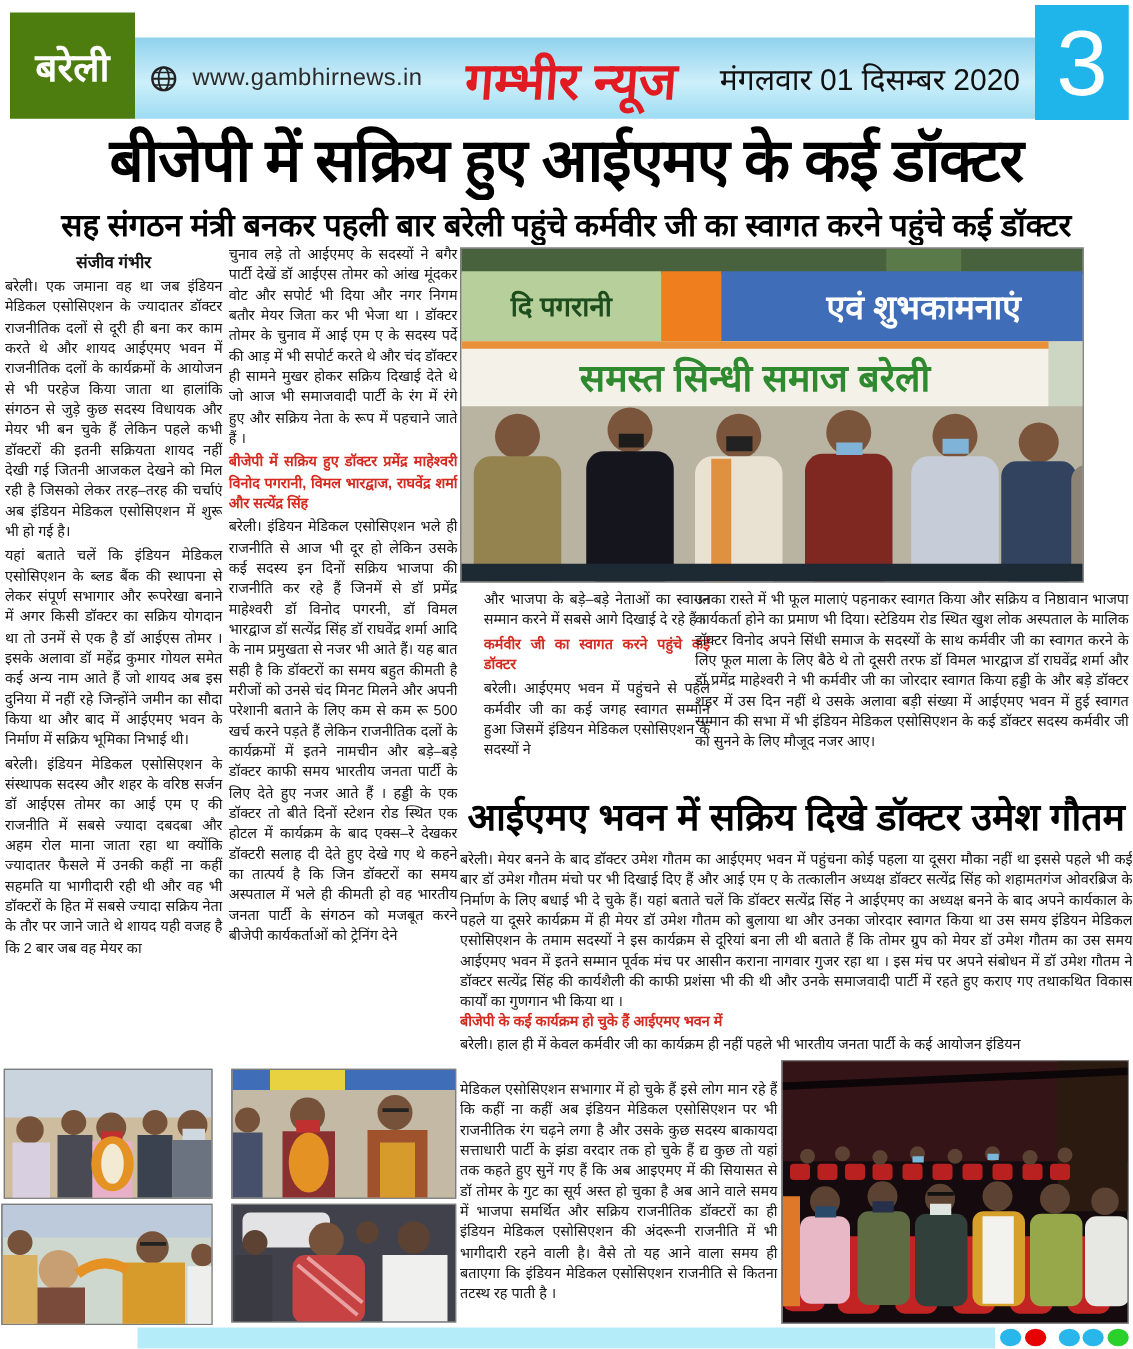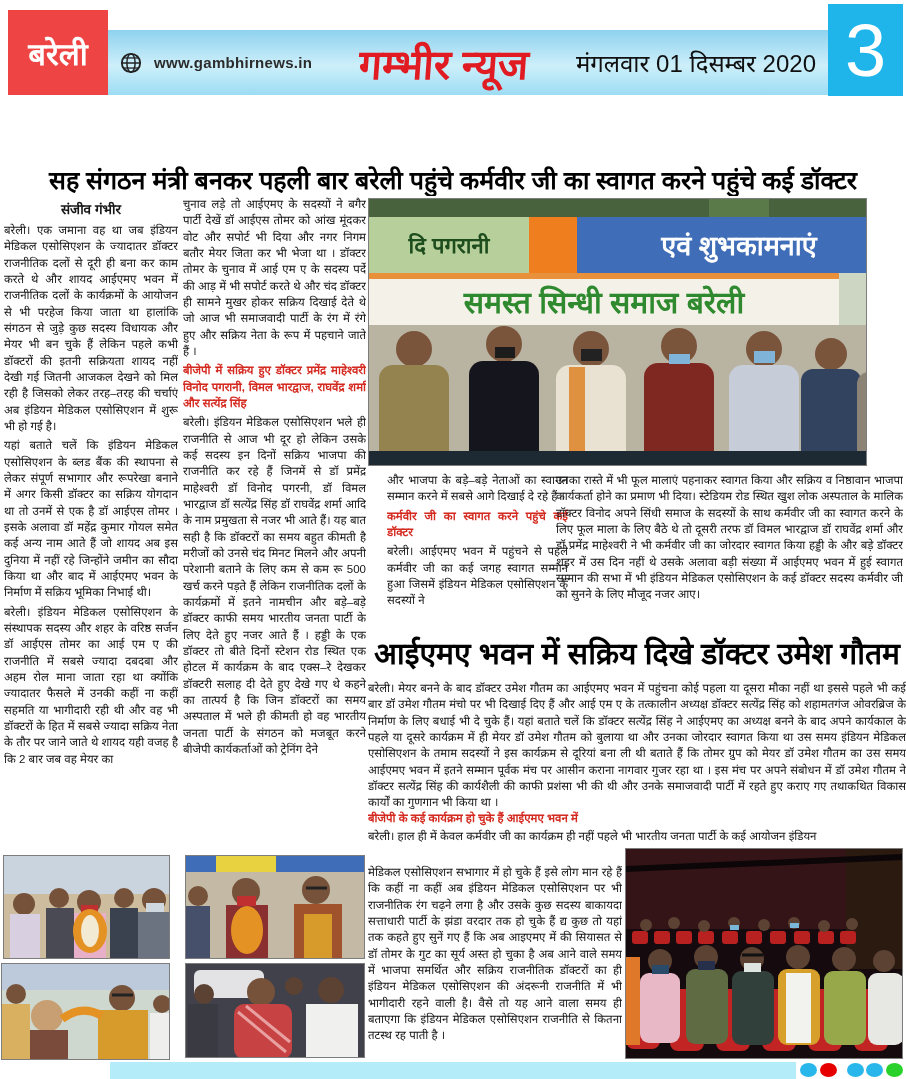--- a/index.html
+++ b/index.html
@@ -1,27 +1,27 @@
 <!DOCTYPE html>
 <html><head>
 <meta charset="utf-8">
 <style>
   html,body{margin:0;padding:0;background:#fff;}
   .page{position:relative;width:906px;height:1079px;background:#fff;overflow:hidden;
         font-family:"Liberation Sans","DejaVu Sans",sans-serif;color:#151515;}
   .abs{position:absolute;}
   
-  .city-box{left:8px;top:10px;width:100px;height:85px;background:#ef4444;color:#fff;
+  .city-box{left:8px;top:10px;width:100px;height:85px;background:#4d7c0f;color:#fff;
             display:flex;align-items:center;justify-content:center;
             font-size:31px;font-weight:bold;}
   .band{left:108px;top:30px;width:720px;height:65px;
         background:linear-gradient(180deg,#8fd2ee 0%,#cdeffa 55%,#9cdcf3 100%);
         display:flex;align-items:center;padding:0 12px;box-sizing:border-box;gap:12px;}
   .globe{width:22px;height:22px;flex:0 0 auto;}
-  .url{font-size:15px;color:#2b2b2b;letter-spacing:.3px;font-weight:bold;}
+  .url{font-size:19px;color:#2b2b2b;letter-spacing:.3px;}
   .paper-name{font-size:41px;font-weight:bold;color:#e11b22;flex:1;text-align:center;
               white-space:nowrap;transform:skewX(-4deg);}
   .date{font-size:24px;color:#101010;white-space:nowrap;}
   .page-num{left:828px;top:4px;width:75px;height:92px;background:#1fb5ea;color:#fff;
             display:flex;align-items:center;justify-content:center;font-size:74px;font-weight:400;}
   
   .headline1{left:2px;top:94px;width:902px;height:66px;font-size:48px;font-weight:900;
              text-align:center;white-space:nowrap;overflow:hidden;letter-spacing:-1px;color:#000;}
   .subhead1{left:2px;top:162px;width:902px;height:34px;font-size:25px;font-weight:bold;
             text-align:center;white-space:nowrap;overflow:hidden;color:#000;}
@@ -72,20 +72,21 @@
     </svg>
     <span class="url">www.gambhirnews.in</span>
     <span class="paper-name">गम्भीर न्यूज</span>
     <span class="date">मंगलवार 01 दिसम्बर 2020</span>
   </div>
 
   <div class="abs page-num">
     <span>3</span>
   </div>
 
+  <div class="abs headline1">बीजेपी में सक्रिय हुए आईएमए के कई डॉक्टर</div>
   <div class="abs subhead1">सह संगठन मंत्री बनकर पहली बार बरेली पहुंचे कर्मवीर जी का स्वागत करने पहुंचे कई डॉक्टर</div>
 
   <div class="abs col c1">
     <p class="byline">संजीव गंभीर</p>
     <p>बरेली। एक जमाना वह था जब इंडियन मेडिकल एसोसिएशन के ज्यादातर डॉक्टर राजनीतिक दलों से दूरी ही बना कर काम करते थे और शायद आईएमए भवन में राजनीतिक दलों के कार्यक्रमों के आयोजन से भी परहेज किया जाता था हालांकि संगठन से जुड़े कुछ सदस्य विधायक और मेयर भी बन चुके हैं लेकिन पहले कभी डॉक्टरों की इतनी सक्रियता शायद नहीं देखी गई जितनी आजकल देखने को मिल रही है जिसको लेकर तरह–तरह की चर्चाएं अब इंडियन मेडिकल एसोसिएशन में शुरू भी हो गई है।</p>
     <p>यहां बताते चलें कि इंडियन मेडिकल एसोसिएशन के ब्लड बैंक की स्थापना से लेकर संपूर्ण सभागार और रूपरेखा बनाने में अगर किसी डॉक्टर का सक्रिय योगदान था तो उनमें से एक है डॉ आईएस तोमर । इसके अलावा डॉ महेंद्र कुमार गोयल समेत कई अन्य नाम आते हैं जो शायद अब इस दुनिया में नहीं रहे जिन्होंने जमीन का सौदा किया था और बाद में आईएमए भवन के निर्माण में सक्रिय भूमिका निभाई थी।</p>
     <p>बरेली। इंडियन मेडिकल एसोसिएशन के संस्थापक सदस्य और शहर के वरिष्ठ सर्जन डॉ आईएस तोमर का आई एम ए की राजनीति में सबसे ज्यादा दबदबा और अहम रोल माना जाता रहा था क्योंकि ज्यादातर फैसले में उनकी कहीं ना कहीं सहमति या भागीदारी रही थी और वह भी डॉक्टरों के हित में सबसे ज्यादा सक्रिय नेता के तौर पर जाने जाते थे शायद यही वजह है कि 2 बार जब वह मेयर का</p>
   </div>
 
   <div class="abs col c2">

